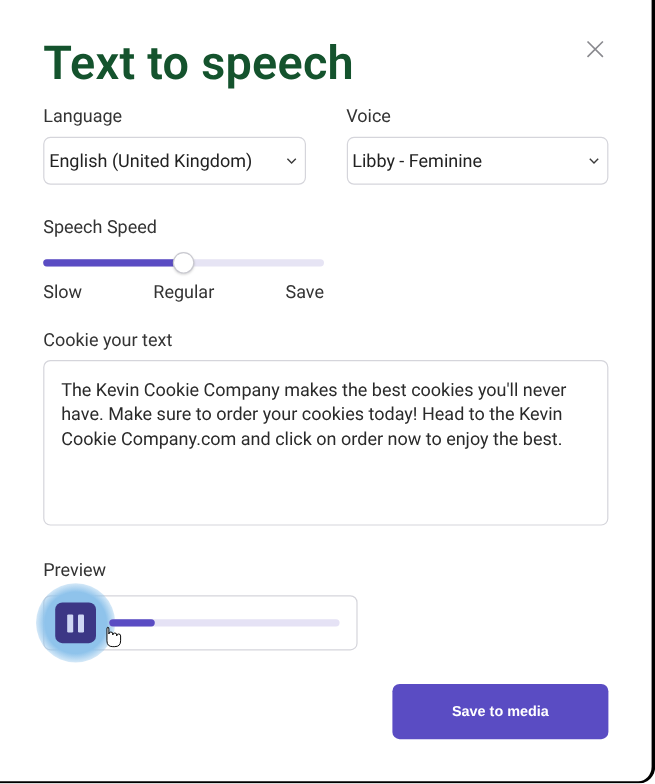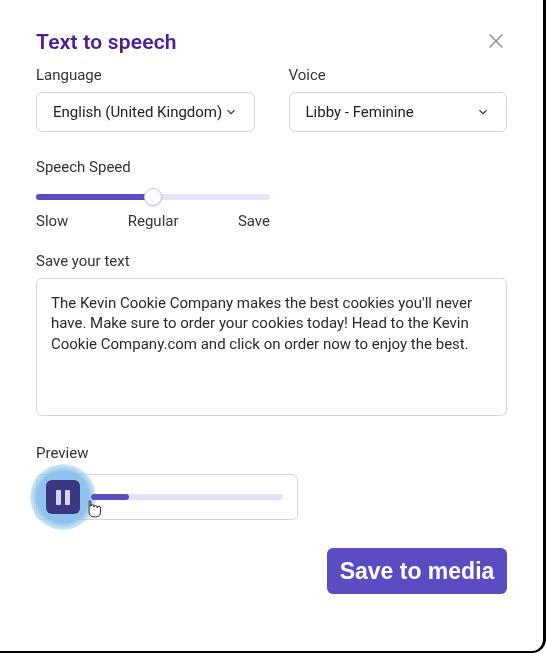--- a/index.html
+++ b/index.html
@@ -1,47 +1,47 @@
 <!DOCTYPE html>
 <html><head>
 <meta charset="utf-8">
 <style>
   * { box-sizing: border-box; margin: 0; padding: 0; }
   html, body { width: 546px; height: 653px; overflow: hidden; font-family: -apple-system, "Segoe UI", Roboto, sans-serif; background: #fff; }
   body { border-right: 3px solid #000; border-bottom: 2px solid #000; border-radius: 0 0 14px 0; }
   .wrap { padding: 30px 36px 30px 36px; }
   .top { display: flex; justify-content: space-between; align-items: flex-start; }
-  h1 { font-size: 21px; font-weight: 600; color: #4c1d95; letter-spacing: 0.2px; }
+  h1 { font-size: 39px; font-weight: 600; color: #14532d; letter-spacing: 0.2px; }
   .close { width: 22px; height: 22px; color: #8a8a8f; cursor: pointer; }
   .close svg { width: 100%; height: 100%; stroke: #8a8a8f; }
   .row { display: flex; gap: 34px; margin-top: 12px; }
   .field { flex: 1; }
   .label { font-size: 15px; color: #333; margin-bottom: 8px; }
-  .select { border: 1px solid #d5d5db; border-radius: 6px; height: 40px; display: flex; align-items: center; justify-content: space-between; padding: 0 16px; cursor: pointer; background: #fff; }
+  .select { border: 1px solid #d5d5db; border-radius: 6px; height: 40px; display: flex; align-items: center; justify-content: space-between; padding: 0 4px; cursor: pointer; background: #fff; }
   .select span { font-size: 15px; color: #222; }
   .chev { width: 14px; height: 14px; }
   .chev svg { stroke: #3a3a3a; }
   .speed-block { margin-top: 26px; }
   .slider-track { position: relative; height: 6px; background: #e6e4f4; border-radius: 3px; width: 234px; margin-top: 18px; }
   .slider-fill { position: absolute; left: 0; top: 0; height: 100%; background: #5a4cc3; border-radius: 3px; }
   .slider-thumb { position: absolute; top: 50%; width: 18px; height: 18px; background: #fff; border: 1px solid #c9c9d0; border-radius: 50%; transform: translate(-50%, -50%); box-shadow: 0 1px 2px rgba(0,0,0,0.15); cursor: grab; }
   .speed-labels { width: 234px; display: flex; justify-content: space-between; margin-top: 12px; font-size: 15px; color: #333; }
   .enter-block { margin-top: 22px; }
   textarea { width: 100%; height: 138px; border: 1px solid #d5d5db; border-radius: 6px; padding: 14px; font-size: 15px; line-height: 1.35; color: #2a2a2a; font-family: inherit; resize: none; }
   .preview-block { margin-top: 24px; }
   .preview-bar { margin-top: 12px; width: 262px; height: 46px; border: 1px solid #d5d5db; border-radius: 6px; padding: 0 14px; display: flex; align-items: center; position: relative; }
   .play-orb { position: absolute; left: 26px; top: 50%; transform: translate(-50%, -50%); width: 66px; height: 66px; border-radius: 50%; background: radial-gradient(circle,#8fc3eb 0%, #8fc3eb 55%, rgba(143,195,235,0.0) 80%); display:flex; align-items:center; justify-content:center; filter: blur(0.3px); }
   .play-btn { width: 34px; height: 34px; border-radius: 6px; background: #3c3785; display:flex; align-items:center; justify-content:center; }
   .play-btn span { display:flex; gap:4px; }
   .play-btn span i { width:5px; height:15px; background:#cfd7f4; border-radius:1px; }
   .cursor { position:absolute; left:44px; top:54%; width:26px; height:26px; }
   .prev-track { margin-left: 40px; flex:1; height:6px; background:#e5e2f5; border-radius:3px; position:relative; }
   .prev-fill { position:absolute; left:0; top:0; height:100%; background:#5a4cc3; border-radius:3px; }
   .footer { display:flex; justify-content:flex-end; margin-top: 28px; }
-  .save { background:#5a4cc3; color:#fff; border:none; border-radius:6px; height:46px; width:180px; font-size:23px; font-weight:600; cursor:pointer; }
+  .save { background:#5a4cc3; color:#fff; border:none; border-radius:6px; height:46px; width:180px; font-size:12px; font-weight:600; cursor:pointer; }
 </style>
 </head>
 <body>
 
 <div class="wrap">
   <div class="top">
     <h1>Text to speech</h1>
     <div class="close" title="Close">
       <svg viewBox="0 0 24 24" fill="none" stroke-width="1.5">
           <path d="M5 5 L19 19 M19 5 L5 19"></path>
@@ -81,21 +81,21 @@
       <div class="slider-thumb" style="left:50%"></div>
     </div>
     <div class="speed-labels">
       <span>Slow</span>
       <span>Regular</span>
       <span>Save</span>
     </div>
   </div>
 
   <div class="enter-block">
-    <div class="label">Save your text</div>
+    <div class="label">Cookie your text</div>
     <textarea style="">The Kevin Cookie Company makes the best cookies you'll never have. Make sure to order your cookies today! Head to the Kevin Cookie Company.com and click on order now to enjoy the best.</textarea>
   </div>
 
   <div class="preview-block">
     <div class="label">Preview</div>
     <div class="preview-bar">
       <div class="play-orb">
         <div class="play-btn">
           <span>
               <i></i>

